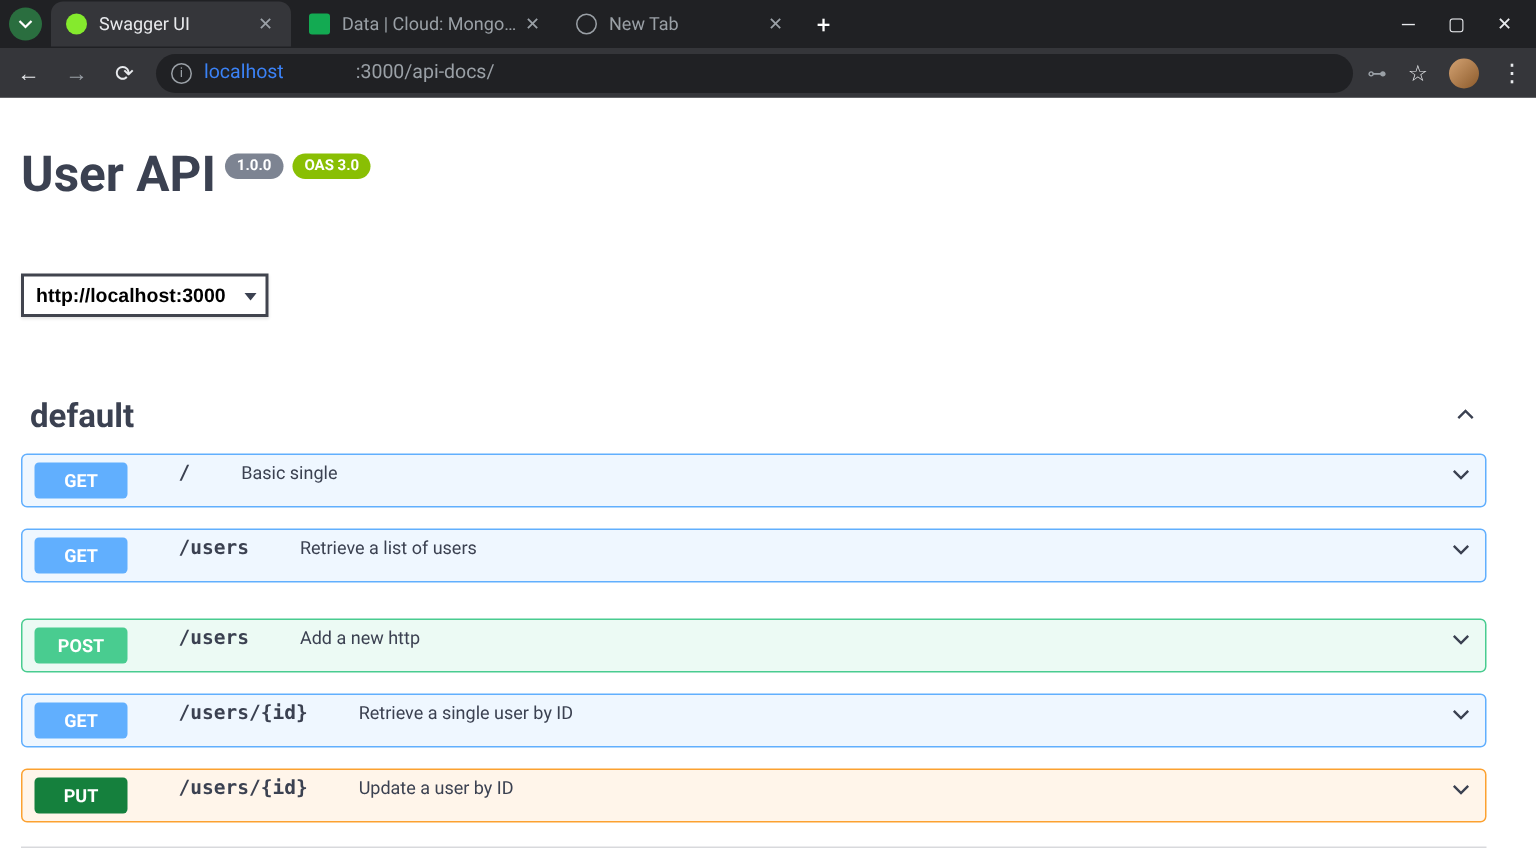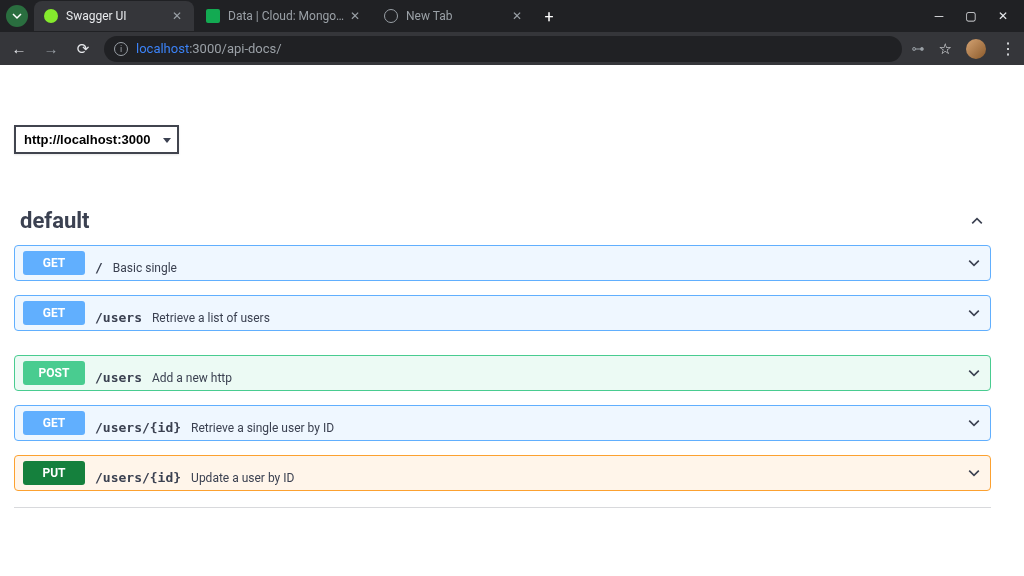--- a/index.html
+++ b/index.html
@@ -115,21 +115,21 @@
 }
 .url-info-icon {
   width: 14px; height: 14px;
   border: 1.5px solid #9aa0a6;
   border-radius: 50%;
   display: flex; align-items: center; justify-content: center;
   font-size: 9px;
   color: #9aa0a6;
 }
 .url-host { color: #3b82f6; }
-.url-path { color: #9aa0a6; }
+.url-path { color: #9aa0a6; padding-left: 48px; }
 .right-icons {
   display: flex;
   align-items: center;
   gap: 14px;
   color: #e8eaed;
 }
 .key-icon { font-size: 13px; color: #9aa0a6; }
 .star-icon { font-size: 15px; color: #e8eaed; }
 .avatar {
   width: 20px; height: 20px;
@@ -199,21 +199,21 @@
   border-left: 4px solid transparent;
   border-right: 4px solid transparent;
   border-top: 5px solid #3b4151;
   pointer-events: none;
 }
 .tag-section {
   border-bottom: 1px solid rgba(59,65,81,0.2);
 }
 .tag-header {
   display: flex;
-  align-items: flex-end;
+  align-items: center;
   padding: 6px 6px 8px;
   cursor: pointer;
   margin-top: 48px;
 }
 .tag-name {
   font-size: 22px;
   font-weight: 700;
   color: #3b4151;
 }
 .tag-toggle {
@@ -224,24 +224,25 @@
   width: 16px; height: 16px;
   display: inline-block;
 }
 .chevron-up { transform: rotate(180deg); }
 .ops { padding: 4px 0 2px; }
 .op {
   border-radius: 4px;
   margin: 0 0 14px;
   border: 1px solid;
   display: flex;
-  align-items: flex-end;
+  align-items: flex-start;
   padding: 5px 8px;
   cursor: pointer;
   min-height: 36px;
+  gap: 24px;
 }
 .op .method {
   font-size: 12px;
   font-weight: 700;
   color: #fff;
   text-align: center;
   border-radius: 3px;
   min-width: 62px;
   padding: 5px 0;
   margin-right: 10px;
@@ -318,20 +319,25 @@
       <span class="key-icon">⊶</span>
       <span class="star-icon">☆</span>
       <span class="avatar"></span>
       <span class="kebab">⋮</span>
     </div>
   </div>
 </div>
 
 <div class="page">
   <div class="page-inner">
+    <div class="header-row">
+      <h1 class="api-title">User API</h1>
+      <span class="badge version">1.0.0</span>
+      <span class="badge oas">OAS 3.0</span>
+    </div>
 
     <div class="servers-block">
       <div class="select-wrap">
         <select class="servers-select">
           <option>http://localhost:3000</option>
         </select>
       </div>
     </div>
 
     <div class="tag-section">

